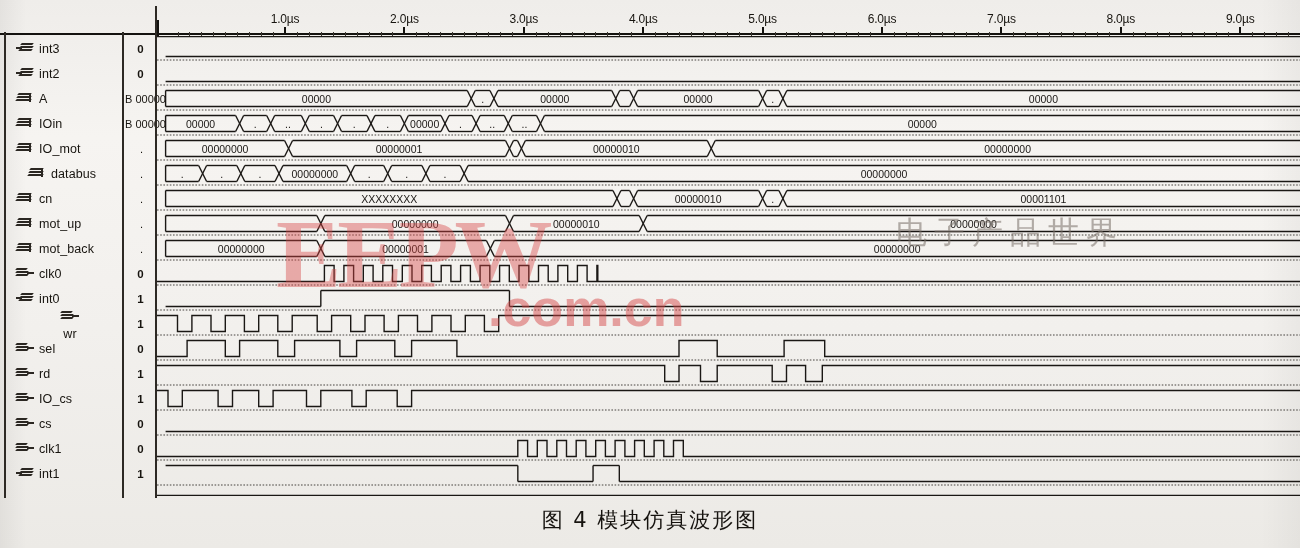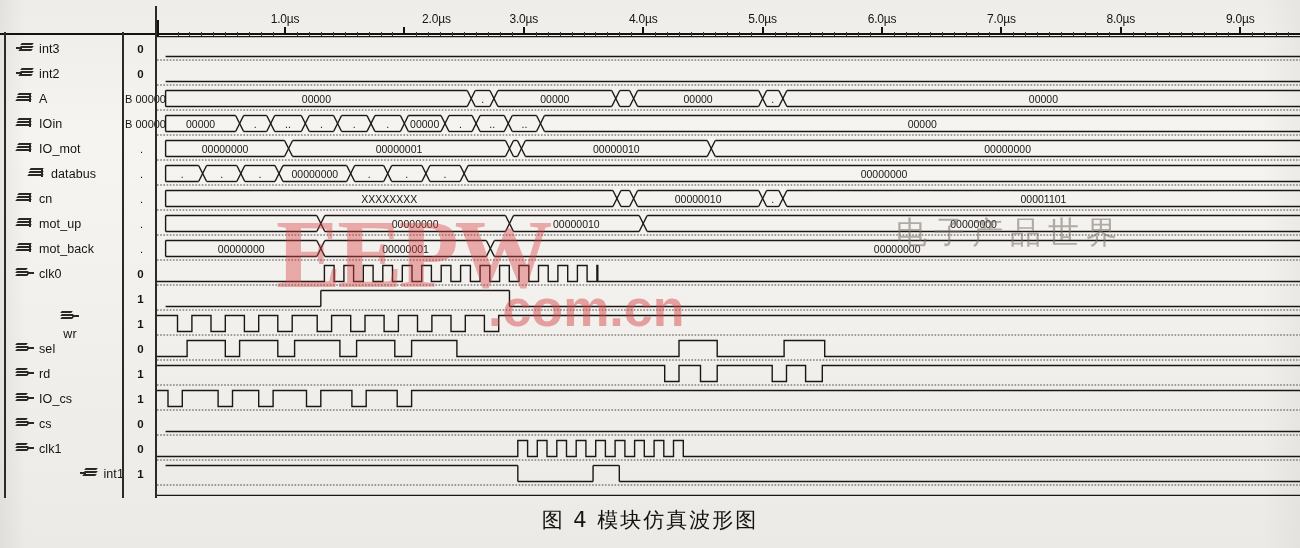--- a/index.html
+++ b/index.html
@@ -123,21 +123,21 @@
 <div id="paper"></div>
 
 <div id="wave-window">
 
   <div id="ruler">
     <div class="rline"></div>
     <div class="cursor"></div>
   <div class="tick" style="left: 284px;"></div>
       <div class="tlabel" style="left: 285px;">1.0µs</div>
       <div class="tick" style="left: 403.4px;"></div>
-      <div class="tlabel" style="left: 404.4px; margin-left: 32px;">2.0µs</div>
+      <div class="tlabel" style="left: 404.4px;">2.0µs</div>
       <div class="tick" style="left: 522.8px;"></div>
       <div class="tlabel" style="left: 523.8px;">3.0µs</div>
       <div class="tick" style="left: 642.2px;"></div>
       <div class="tlabel" style="left: 643.2px;">4.0µs</div>
       <div class="tick" style="left: 761.6px;"></div>
       <div class="tlabel" style="left: 762.6px;">5.0µs</div>
       <div class="tick" style="left: 881px;"></div>
       <div class="tlabel" style="left: 882px;">6.0µs</div>
       <div class="tick" style="left: 1000.4px;"></div>
       <div class="tlabel" style="left: 1001.4px;">7.0µs</div>
@@ -316,20 +316,29 @@
       </div>
       <div class="name-row" style="top: 225px;">
         <span class="sig-ico ico-out">
           <i></i>
           <i></i>
           <i></i>
           <i></i>
         </span>
         <span class="sig-name">clk0</span>
       </div>
+      <div class="name-row" style="top: 250px;">
+        <span class="sig-ico ico-in">
+          <i></i>
+          <i></i>
+          <i></i>
+          <i></i>
+        </span>
+        <span class="sig-name">int0</span>
+      </div>
       <div class="name-row" style="top: 275px; flex-direction: column;">
         <span class="sig-ico ico-out">
           <i></i>
           <i></i>
           <i></i>
           <i></i>
         </span>
         <span class="sig-name">wr</span>
       </div>
       <div class="name-row" style="top: 300px;">
@@ -370,21 +379,21 @@
       </div>
       <div class="name-row" style="top: 400px;">
         <span class="sig-ico ico-out">
           <i></i>
           <i></i>
           <i></i>
           <i></i>
         </span>
         <span class="sig-name">clk1</span>
       </div>
-      <div class="name-row" style="top: 425px; justify-content: flex-end;">
+      <div class="name-row" style="top: 425px;">
         <span class="sig-ico ico-in">
           <i></i>
           <i></i>
           <i></i>
           <i></i>
         </span>
         <span class="sig-name">int1</span>
       </div>
     </div>
   <div id="values">

